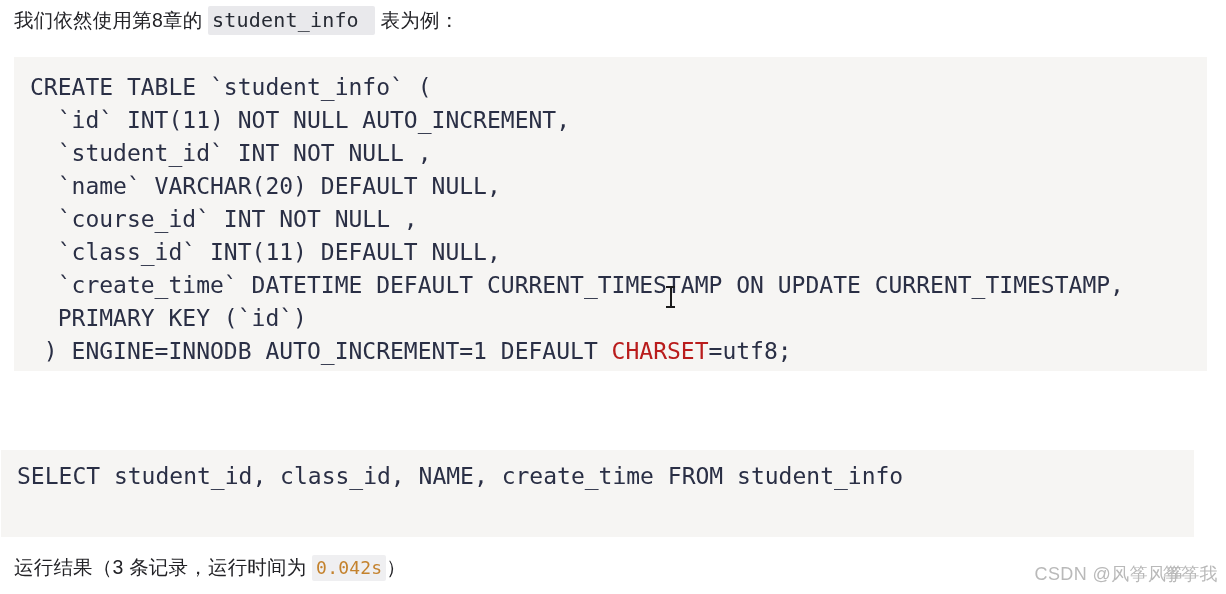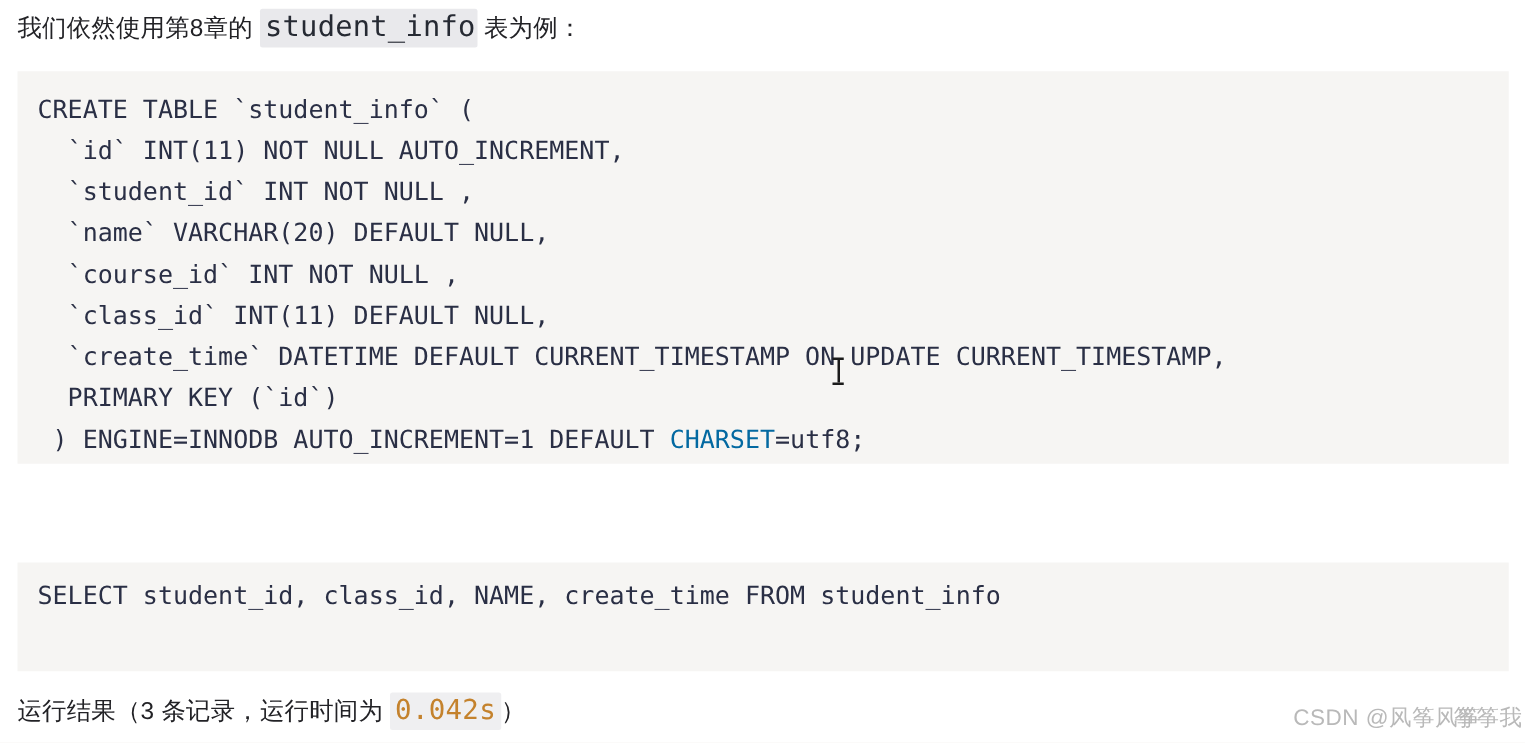--- a/index.html
+++ b/index.html
@@ -45,65 +45,65 @@
     position: absolute;
     left: 14px;
     top: 553px;
   }
 
   
   .inline-code {
     font-family: "DejaVu Sans Mono", "Liberation Mono", monospace;
     background: #e9e9ec;
     color: #262a33;
-    font-size: 23px;
-    padding: 2px 1px 3px 4px;
+    font-size: 20px;
+    padding: 2px 16px 3px 4px;
     border-radius: 2px;
   }
   .inline-code-orange {
     font-family: "DejaVu Sans Mono", "Liberation Mono", monospace;
     background: #efeff1;
     color: #c4822d;
-    font-size: 22px;
+    font-size: 18px;
     padding: 2px 4px 3px 4px;
     border-radius: 2px;
   }
 
   
   .code-block {
     position: absolute;
     background: #f6f5f3;
     box-sizing: border-box;
     font-family: "DejaVu Sans Mono", "Liberation Mono", monospace;
-    font-size: 20px;
+    font-size: 23px;
     line-height: 33px;
     color: #2a2f45;
     white-space: pre;
     overflow: hidden;
   }
   #code-create {
     left: 14px;
     top: 57px;
     width: 1193px;
     height: 314px;
     padding: 14px 0 0 16px;
   }
   #code-select {
-    left: 14px;
+    left: 1px;
     top: 450px;
     width: 1193px;
     height: 87px;
     padding: 10px 0 0 16px;
   }
   .code-line {
     display: block;
     height: 33px;
   }
   .tok-charset {
-    color: #0369a1;
+    color: #b91c1c;
   }
 
   
   .text-caret {
     position: absolute;
     left: 666px;
     top: 286px;
     width: 9px;
     height: 22px;
     pointer-events: none;

